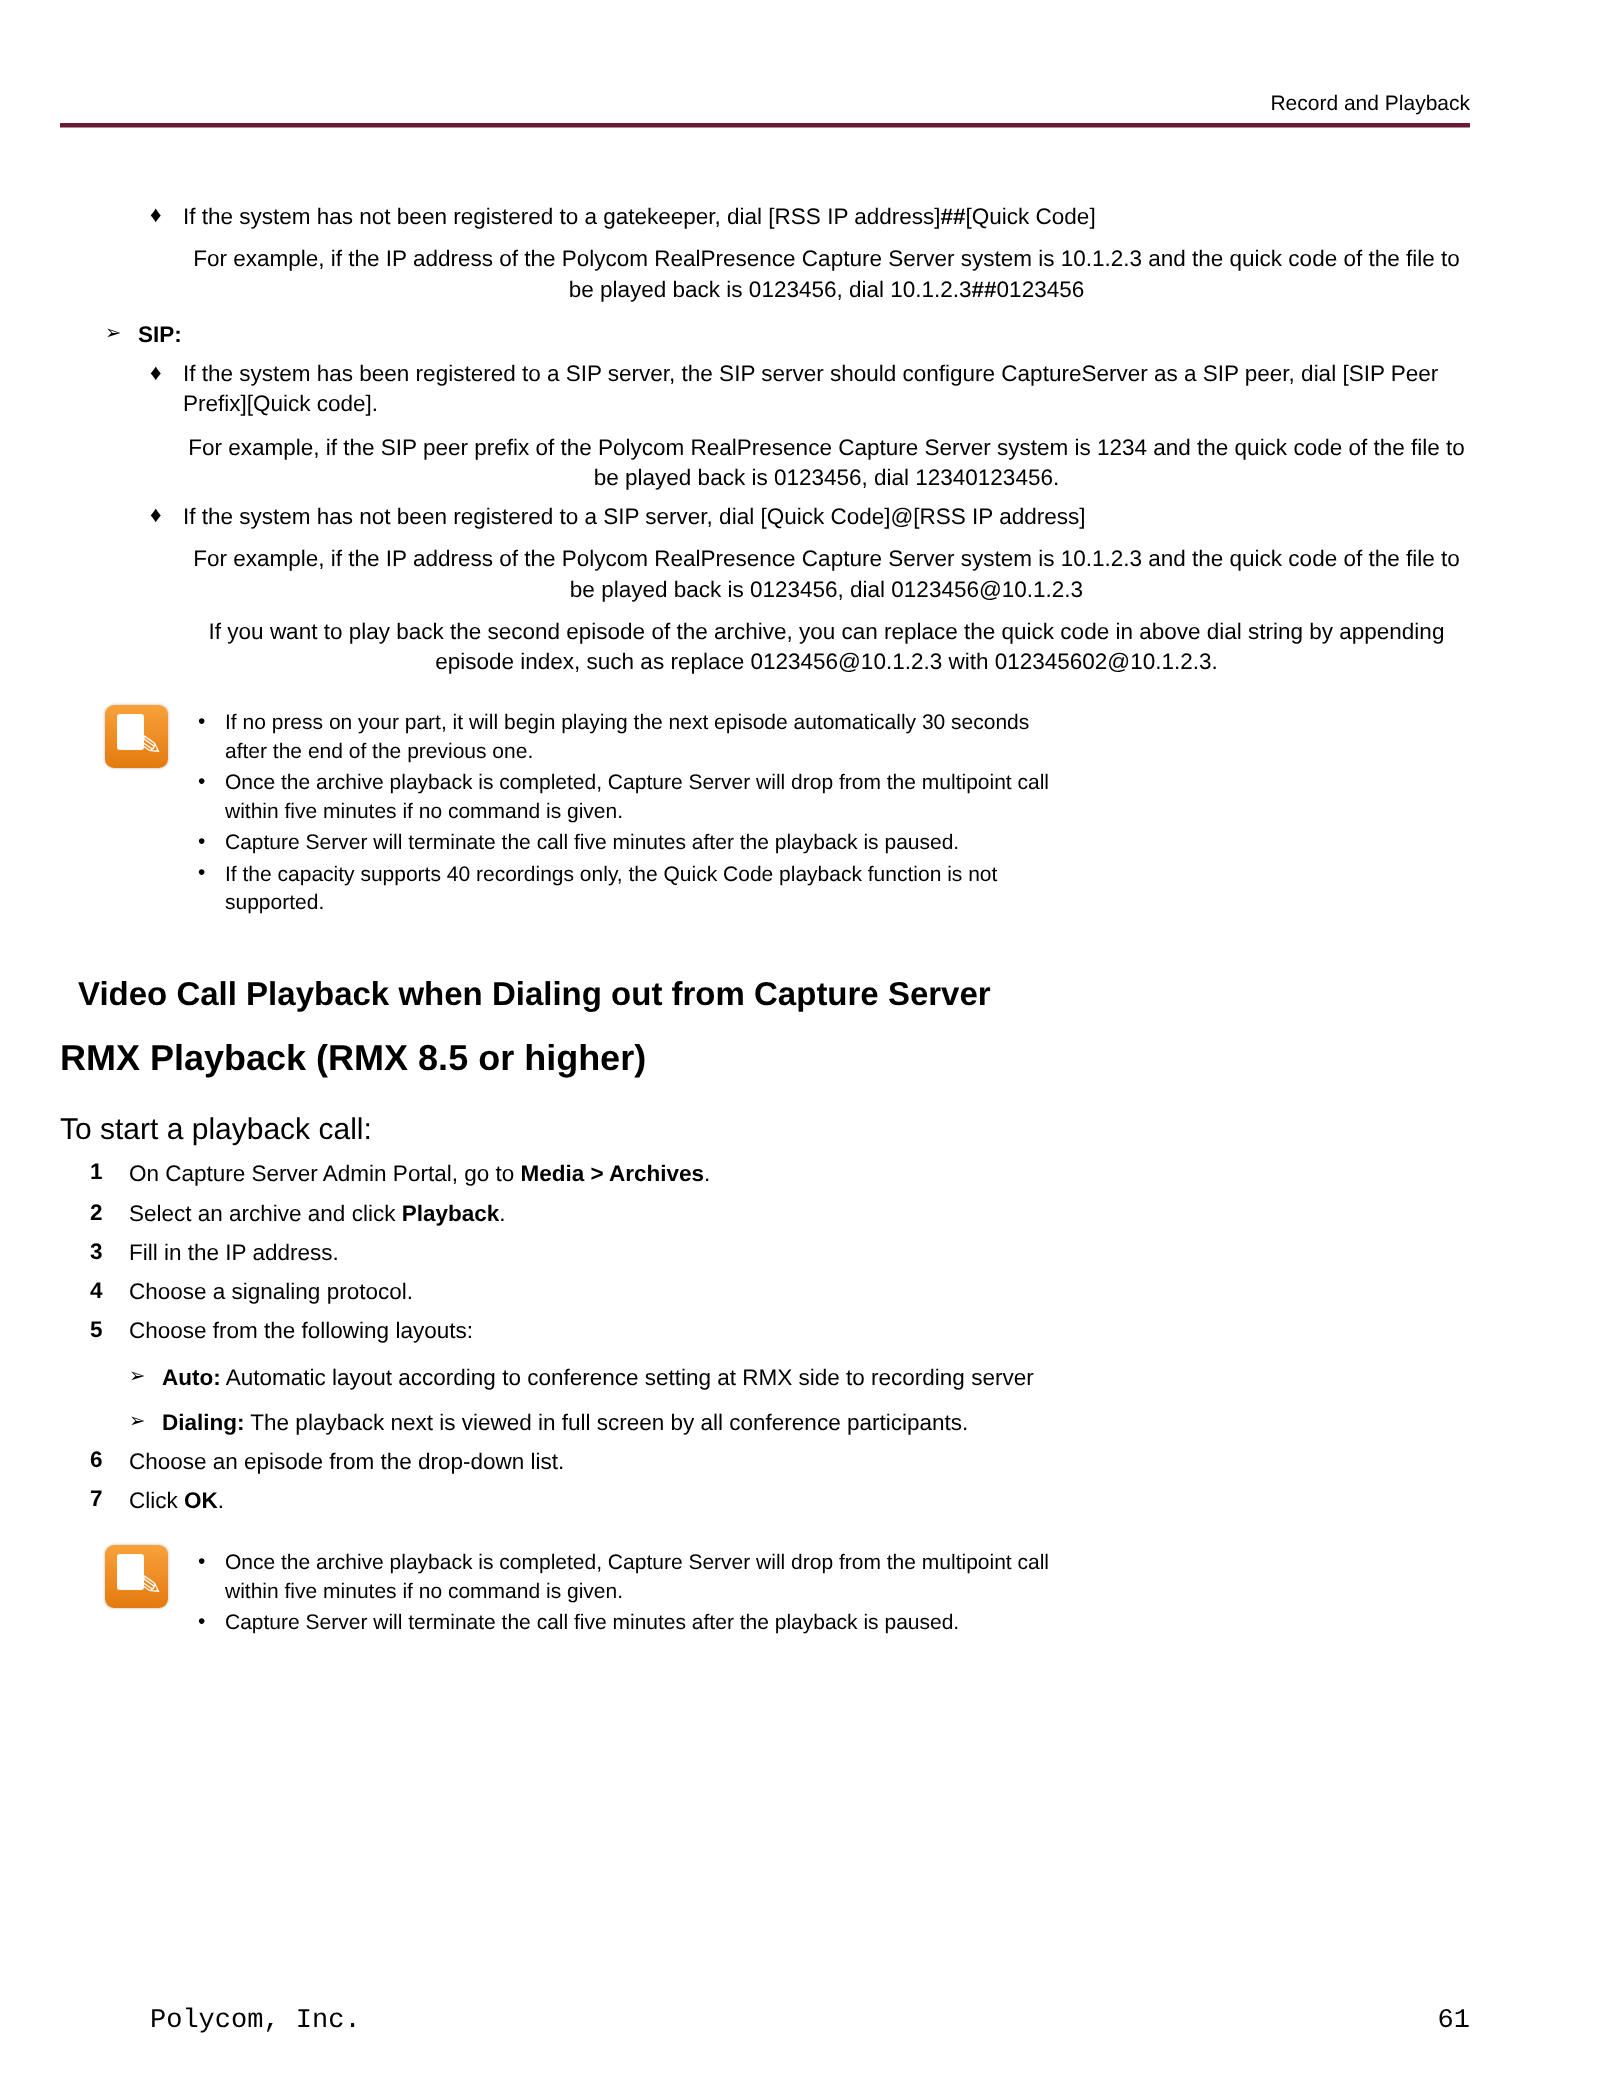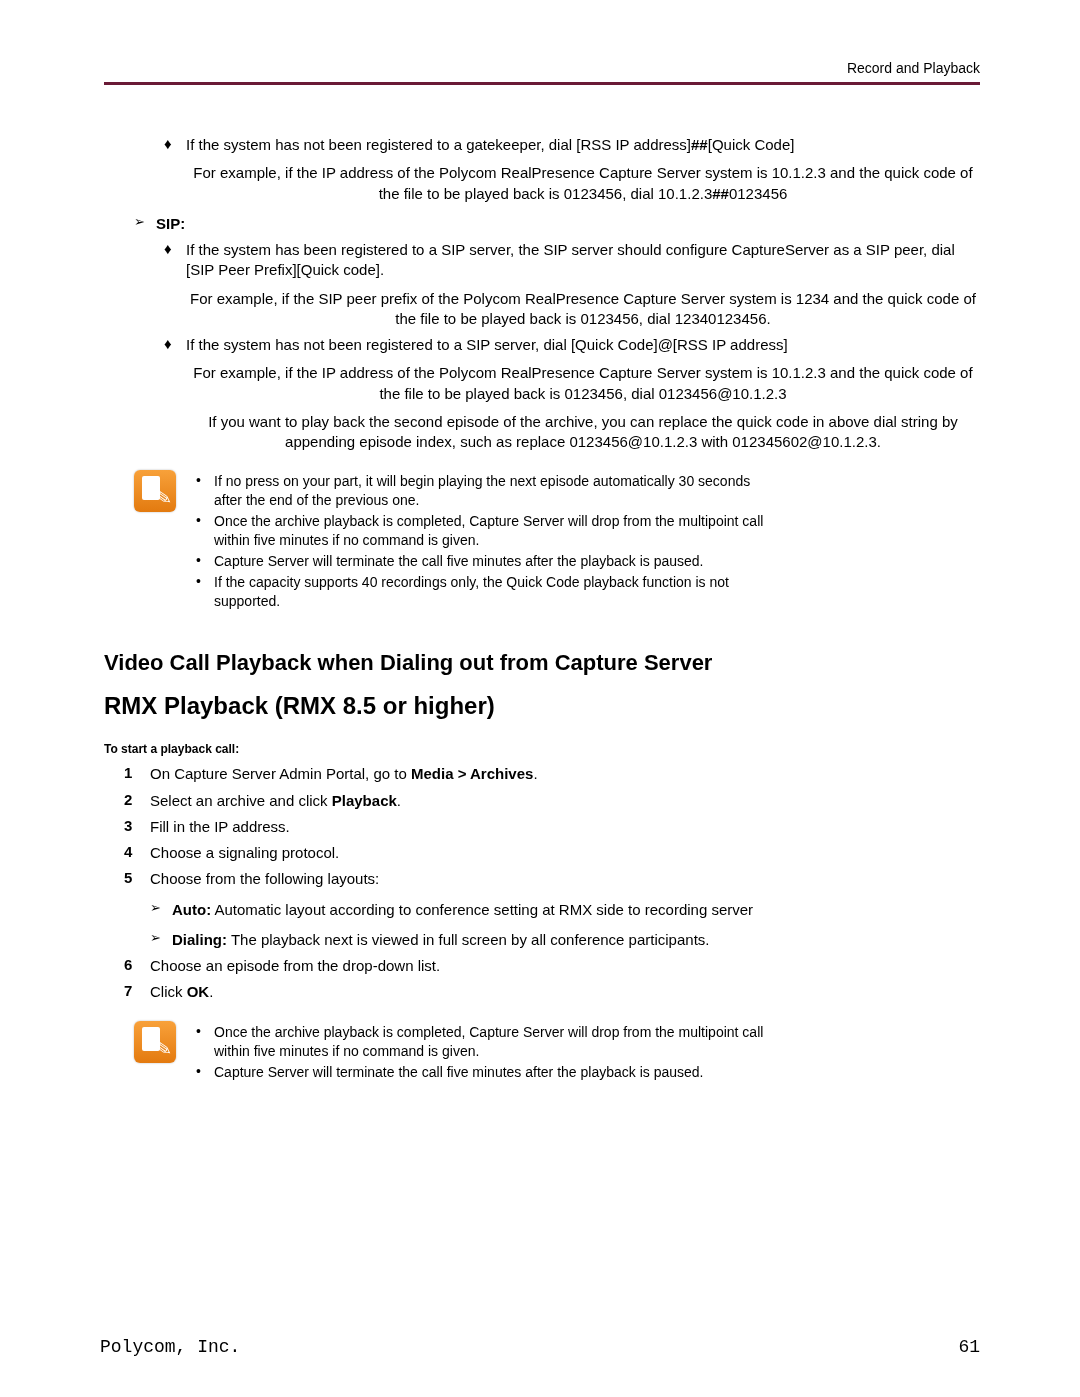--- a/index.html
+++ b/index.html
@@ -7,21 +7,21 @@
     font-size: 15px;
     color: #000;
     margin: 0;
     padding: 0;
     background: #fff;
   }
   .page {
     width: 1080px;
     min-height: 1397px;
     box-sizing: border-box;
-    padding: 60px 100px 40px 104px;
+    padding: 60px 100px 40px 40px;
     position: relative;
     margin: 0 auto;
     border-radius: 23px;
   }
   .header-area {
     margin-bottom: 50px;
   }
   .header-right {
     text-align: right;
     font-size: 14px;
@@ -77,34 +77,34 @@
     font-size: 20px;
     color: #fff;
     transform: rotate(-10deg);
   }
   .note-items { flex: 1 1 auto; font-size: 14px; }
   .note-items .bullet-dot { margin-top: 2px; }
   .note-items .bullet-dot .marker { width: 18px; }
   h2.section {
     font-size: 22px;
     font-weight: bold;
-    margin: 40px 0 14px 0;
+    margin: 40px 0 14px 12px;
   }
   h3.subsection {
     font-size: 24px;
     font-weight: bold;
     margin: 16px 0 8px 0;
   }
   .body-para {
     line-height: 1.35;
     margin: 0 0 14px 0;
   }
   h4.runin {
-    font-size: 12px;
-    font-weight: bold;
+    font-size: 20px;
+    font-weight: normal;
     margin: 22px 0 8px 0;
   }
   .steps { margin-left: 20px; }
   .layouts { margin-left: 26px; }
   .layouts .bullet-tri { margin-top: 10px; }
   .footer {
     position: absolute;
     bottom: 40px;
     left: 100px;
     right: 100px;

